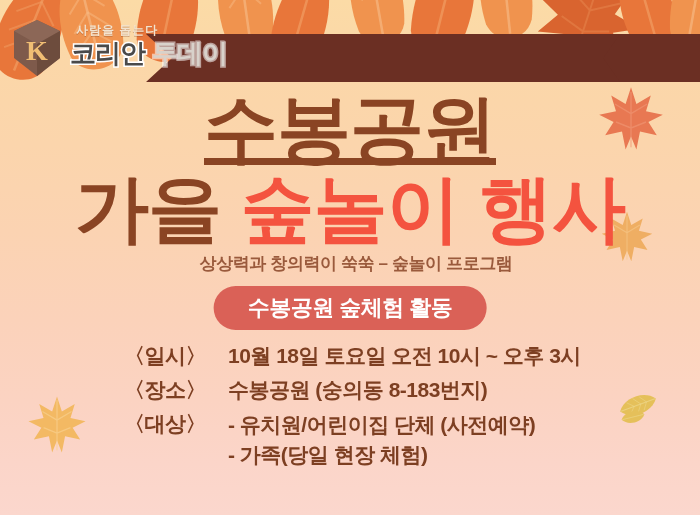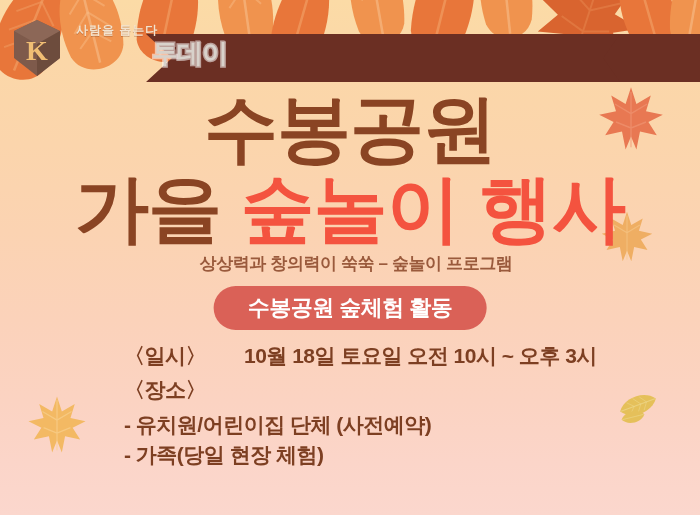--- a/index.html
+++ b/index.html
@@ -116,20 +116,21 @@
     position: absolute;
     left: 0; right: 0;
     top: 88px;
     text-align: center;
     font-size: 74px;
     line-height: 82px;
     font-weight: bold;
     color: #8a4423;
     letter-spacing: -1px;
     white-space: nowrap;
+    text-decoration: underline;
   }
   .title2 {
     position: absolute;
     left: 0; right: 0;
     top: 168px;
     text-align: center;
     font-size: 74px;
     line-height: 82px;
     font-weight: bold;
     letter-spacing: -1px;
@@ -172,21 +173,20 @@
     position: absolute;
     left: 0; right: 0;
     top: 342px;
   }
   .info-row {
     display: flex;
     align-items: flex-start;
     justify-content: flex-start;
     padding-left: 124px;
     margin-bottom: 6px;
-    gap: 16px;
   }
   .info-label {
     font-size: 21px;
     font-weight: bold;
     color: #7d3f22;
     letter-spacing: -0.5px;
     white-space: nowrap;
     width: 104px;
     flex: 0 0 104px;
   }
@@ -315,20 +315,21 @@
 
   <div class="logo-wrap">
     <svg width="58" height="60" viewBox="0 0 58 60">
       <path d="M29 2 L52 13 L52 40 L29 58 L6 40 L6 13 Z" fill="#7E5A4B"></path>
       <path d="M29 2 L52 13 L29 26 L6 13 Z" fill="#8E6A59" opacity=".85"></path>
       <path d="M29 26 L52 13 L52 40 L29 58 Z" fill="#6B4A3C" opacity=".9"></path>
       <text x="29" y="42" text-anchor="middle" font-family="Liberation Serif, serif" font-size="28" font-weight="bold" fill="#F0BE74">K</text>
     </svg>
   </div>
   <div class="logo-tag">사람을 돕는다</div>
+  <div class="logo-name">코리안</div>
   <div class="logo-name2">투데이</div>
 
   <div class="leaf" style="left:592px; top:80px;">
     <svg width="78" height="78" viewBox="0 0 130 130">
       <path d="M65 12 L74 40 L98 26 L90 52 L118 58 L94 70 L108 92 L80 86 L74 116 L65 94 L56 116 L50 86 L22 92 L36 70 L12 58 L40 52 L32 26 L56 40 Z" fill="#E87852"></path>
       <path d="M65 20 L65 112 M65 56 L38 40 M65 56 L92 40 M65 80 L40 70 M65 80 L90 70" stroke="#F09776" stroke-width="2.4" opacity=".6" fill="none"></path>
     </svg>
   </div>
 
   <div class="leaf" style="left:596px; top:206px;">
@@ -376,23 +377,25 @@
 
   <div class="info">
 
     <div class="info-row">
       <span class="info-label">〈일시〉</span>
       <span class="info-value">10월 18일 토요일 오전 10시 ~ 오후 3시</span>
     </div>
 
     <div class="info-row">
       <span class="info-label">〈장소〉</span>
+      <span class="info-value">수봉공원 (숭의동 8-183번지)</span>
     </div>
 
     <div class="info-row">
+      <span class="info-label">〈대상〉</span>
       <span class="info-value">
         <span class="sub">- 유치원/어린이집 단체 (사전예약)</span>
         <span class="sub">- 가족(당일 현장 체험)</span>
       </span>
     </div>
 
     <div class="info-row">
     </div>
 
   </div>

